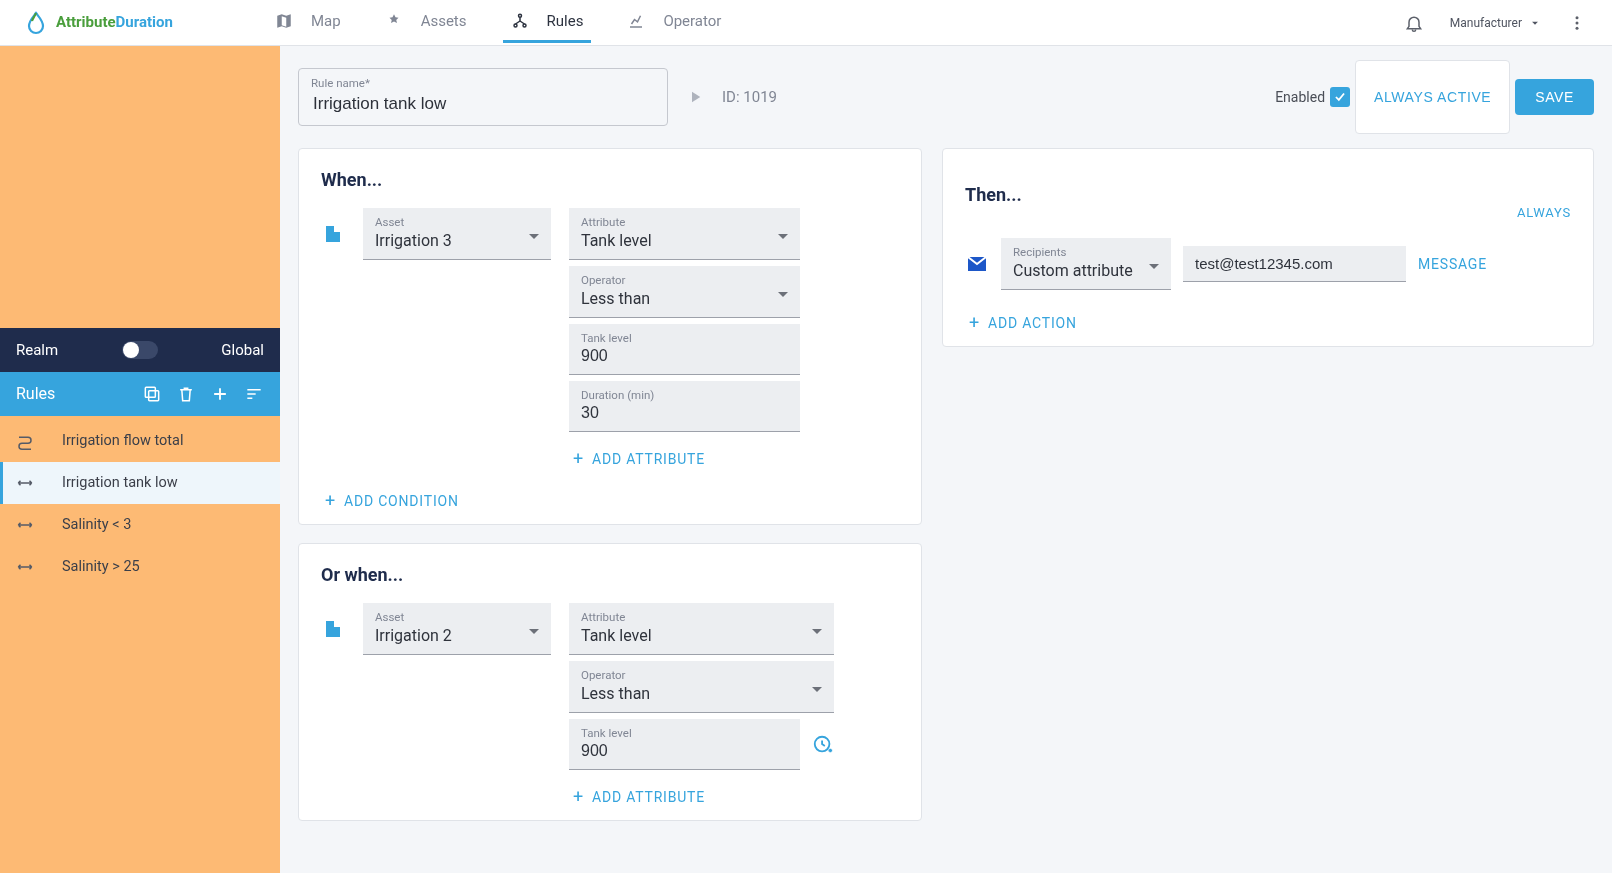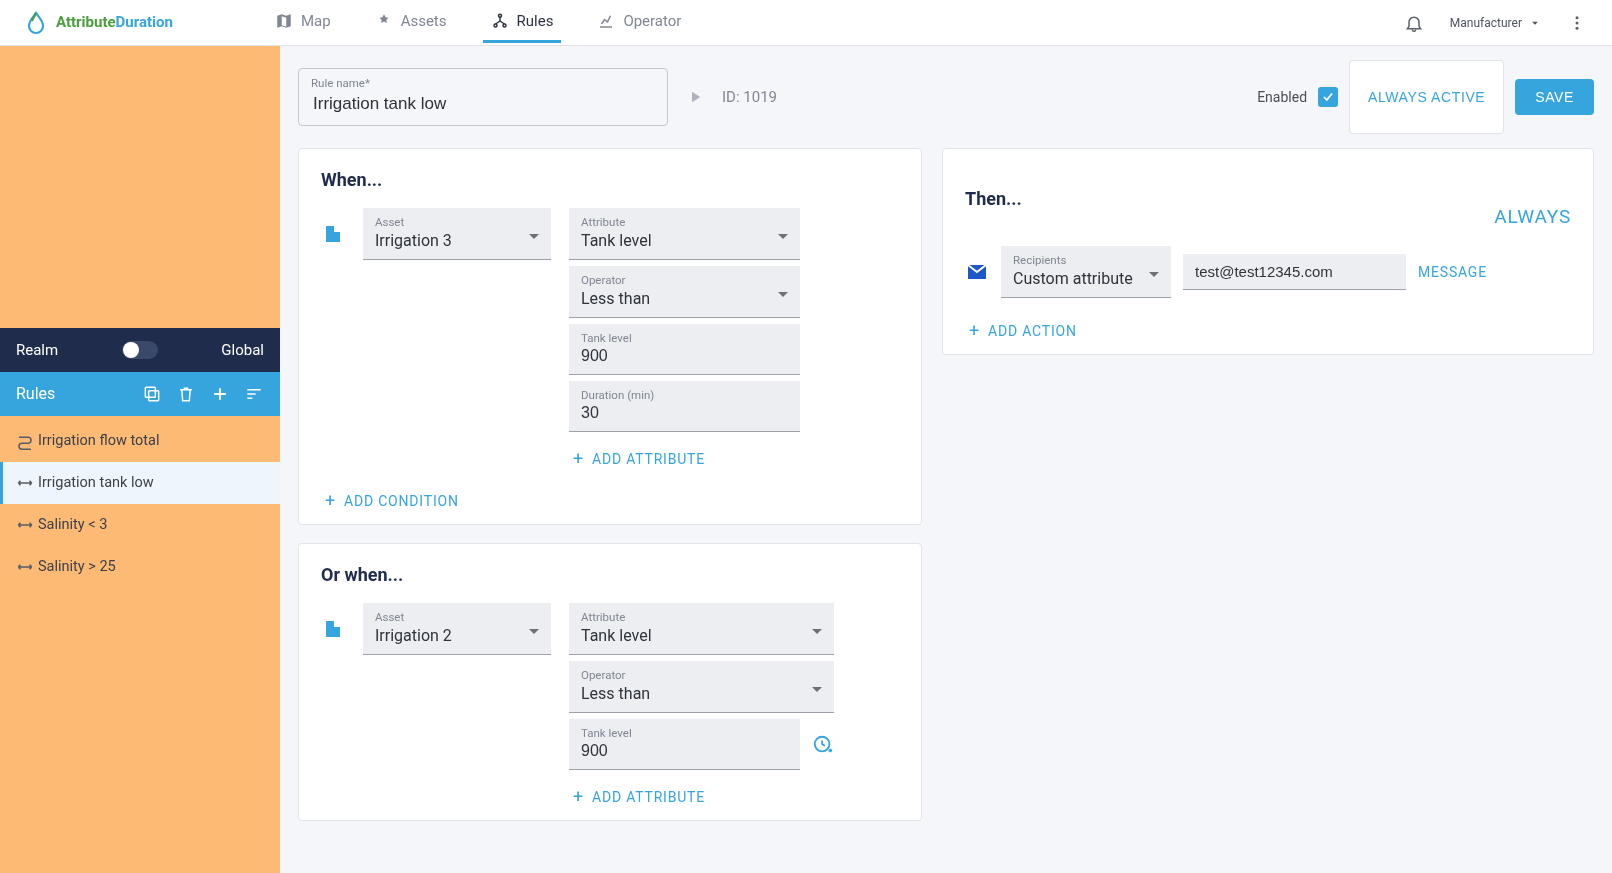--- a/index.html
+++ b/index.html
@@ -38,21 +38,21 @@
     border-bottom:1px solid var(--border);
     background:#fff;
   }
   .logo{display:flex;align-items:center;gap:8px;margin-right:80px;}
   .logo-mark{width:24px;height:24px;}
   .logo-text{font-weight:700;font-size:15px;line-height:1;}
   .logo-text .l1{color:var(--green);}
   .logo-text .l2{color:var(--accent);}
   .main-nav{display:flex;align-items:stretch;height:100%;}
   .nav-item{
-    display:flex;align-items:center;gap:8px;
+    display:flex;align-items:center;gap:18px;
     padding:0 22px;height:100%;
     color:var(--text-light);cursor:pointer;
     border-bottom:3px solid transparent;
     font-size:15px;
     position:relative;
   }
   .nav-item.active{color:#2d3340;}
   .nav-item.active::after{
     content:"";position:absolute;left:14px;right:14px;bottom:-1px;height:3px;background:var(--accent);
   }
@@ -75,56 +75,56 @@
   .switch{width:36px;height:18px;border-radius:18px;background:#3a4869;position:relative;}
   .switch::after{content:"";position:absolute;width:16px;height:16px;border-radius:50%;background:#fff;top:1px;left:1px;}
   .rules-bar{
     background:var(--accent);color:#fff;height:44px;
     display:flex;align-items:center;padding:0 16px;font-size:16px;gap:14px;
   }
   .rules-bar .title{flex:1;}
   .rules-bar svg{width:20px;height:20px;stroke:#fff;fill:none;cursor:pointer;}
   .rule-list{padding:4px 0;}
   .rule-item{
-    display:flex;align-items:center;gap:4px;padding:12px 16px;
+    display:flex;align-items:center;gap:28px;padding:12px 16px;
     cursor:pointer;font-size:14.5px;color:#3b3f49;
   }
   .rule-item.selected{background:#eef6fb;border-left:3px solid var(--accent);padding-left:13px;}
   .rule-item .ricon{width:18px;display:flex;justify-content:center;color:#555b67;}
 
   
   .main{flex:1;background:var(--panel-bg);overflow:auto;padding:14px 18px 40px 18px;}
   .rule-header{display:flex;align-items:center;gap:18px;margin-bottom:14px;}
   .field-outlined{
     border:1px solid var(--field-border);border-radius:4px;background:transparent;
     padding:8px 12px 10px 12px;min-width:370px;position:relative;
   }
   .field-outlined .lbl{font-size:11.5px;color:var(--text-light);line-height:1.2;display:block;}
   .field-outlined .val{font-size:17px;color:#2d313a;margin-top:2px;background:none;border:none;outline:none;width:100%;}
   .play-ico{color:#aeb3bd;}
   .id-txt{color:var(--text-light);font-size:15px;}
-  .rule-header-right{display:flex;align-items:center;gap:11px;}
+  .rule-header-right{display:flex;align-items:center;gap:5px;}
   .chk{width:20px;height:20px;border-radius:3px;background:var(--accent);display:flex;align-items:center;justify-content:center;color:#fff;}
   .btn-outline{
     border:1px solid var(--border);background:#fff;color:var(--accent);
     padding:28px 18px;border-radius:4px;font-size:14px;letter-spacing:.6px;cursor:pointer;
   }
   .btn-solid{
     border:none;background:var(--accent);color:#fff;
     padding:10px 20px;border-radius:4px;font-size:14px;letter-spacing:.6px;cursor:pointer;
   }
 
   .cols{display:flex;gap:20px;align-items:flex-start;}
   .col-left{width:624px;display:flex;flex-direction:column;gap:18px;}
   .col-right{flex:1;}
 
   .panel{background:#fff;border-radius:4px;padding:20px 22px 8px 22px;border:1px solid var(--border);}
   .panel-head{display:flex;align-items:center;justify-content:space-between;margin-bottom:18px;}
   .panel-title{font-size:18px;font-weight:700;color:var(--dark-navy);}
-  .panel-head .hint{color:var(--accent);font-size:19px;letter-spacing:.8px;cursor:pointer;margin-top:36px;}
+  .panel-head .hint{color:var(--accent);font-size:13px;letter-spacing:.8px;cursor:pointer;margin-top:36px;}
 
   .cond{display:flex;gap:18px;align-items:flex-start;}
   .cond-ico{color:var(--accent);padding-top:14px;}
   .stack{display:flex;flex-direction:column;gap:6px;}
   .sel{
     background:var(--field);border-bottom:1px solid #9da1aa;
     padding:7px 12px 9px 12px;min-width:188px;position:relative;
   }
   .sel .lbl{font-size:11.5px;color:var(--text-light);}
   .sel .val{font-size:16px;color:#2f333c;margin-top:2px;}

